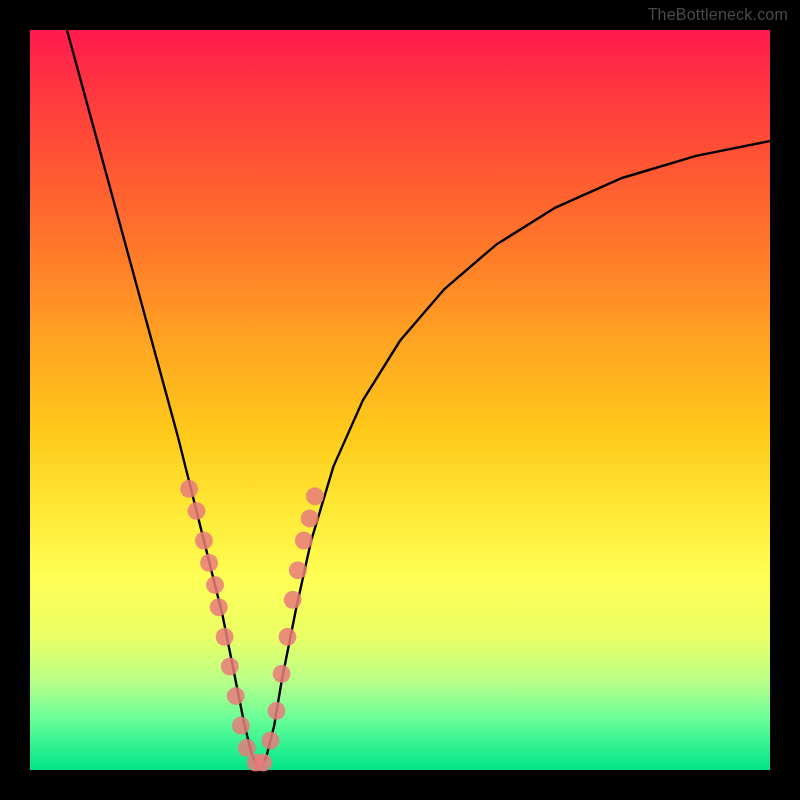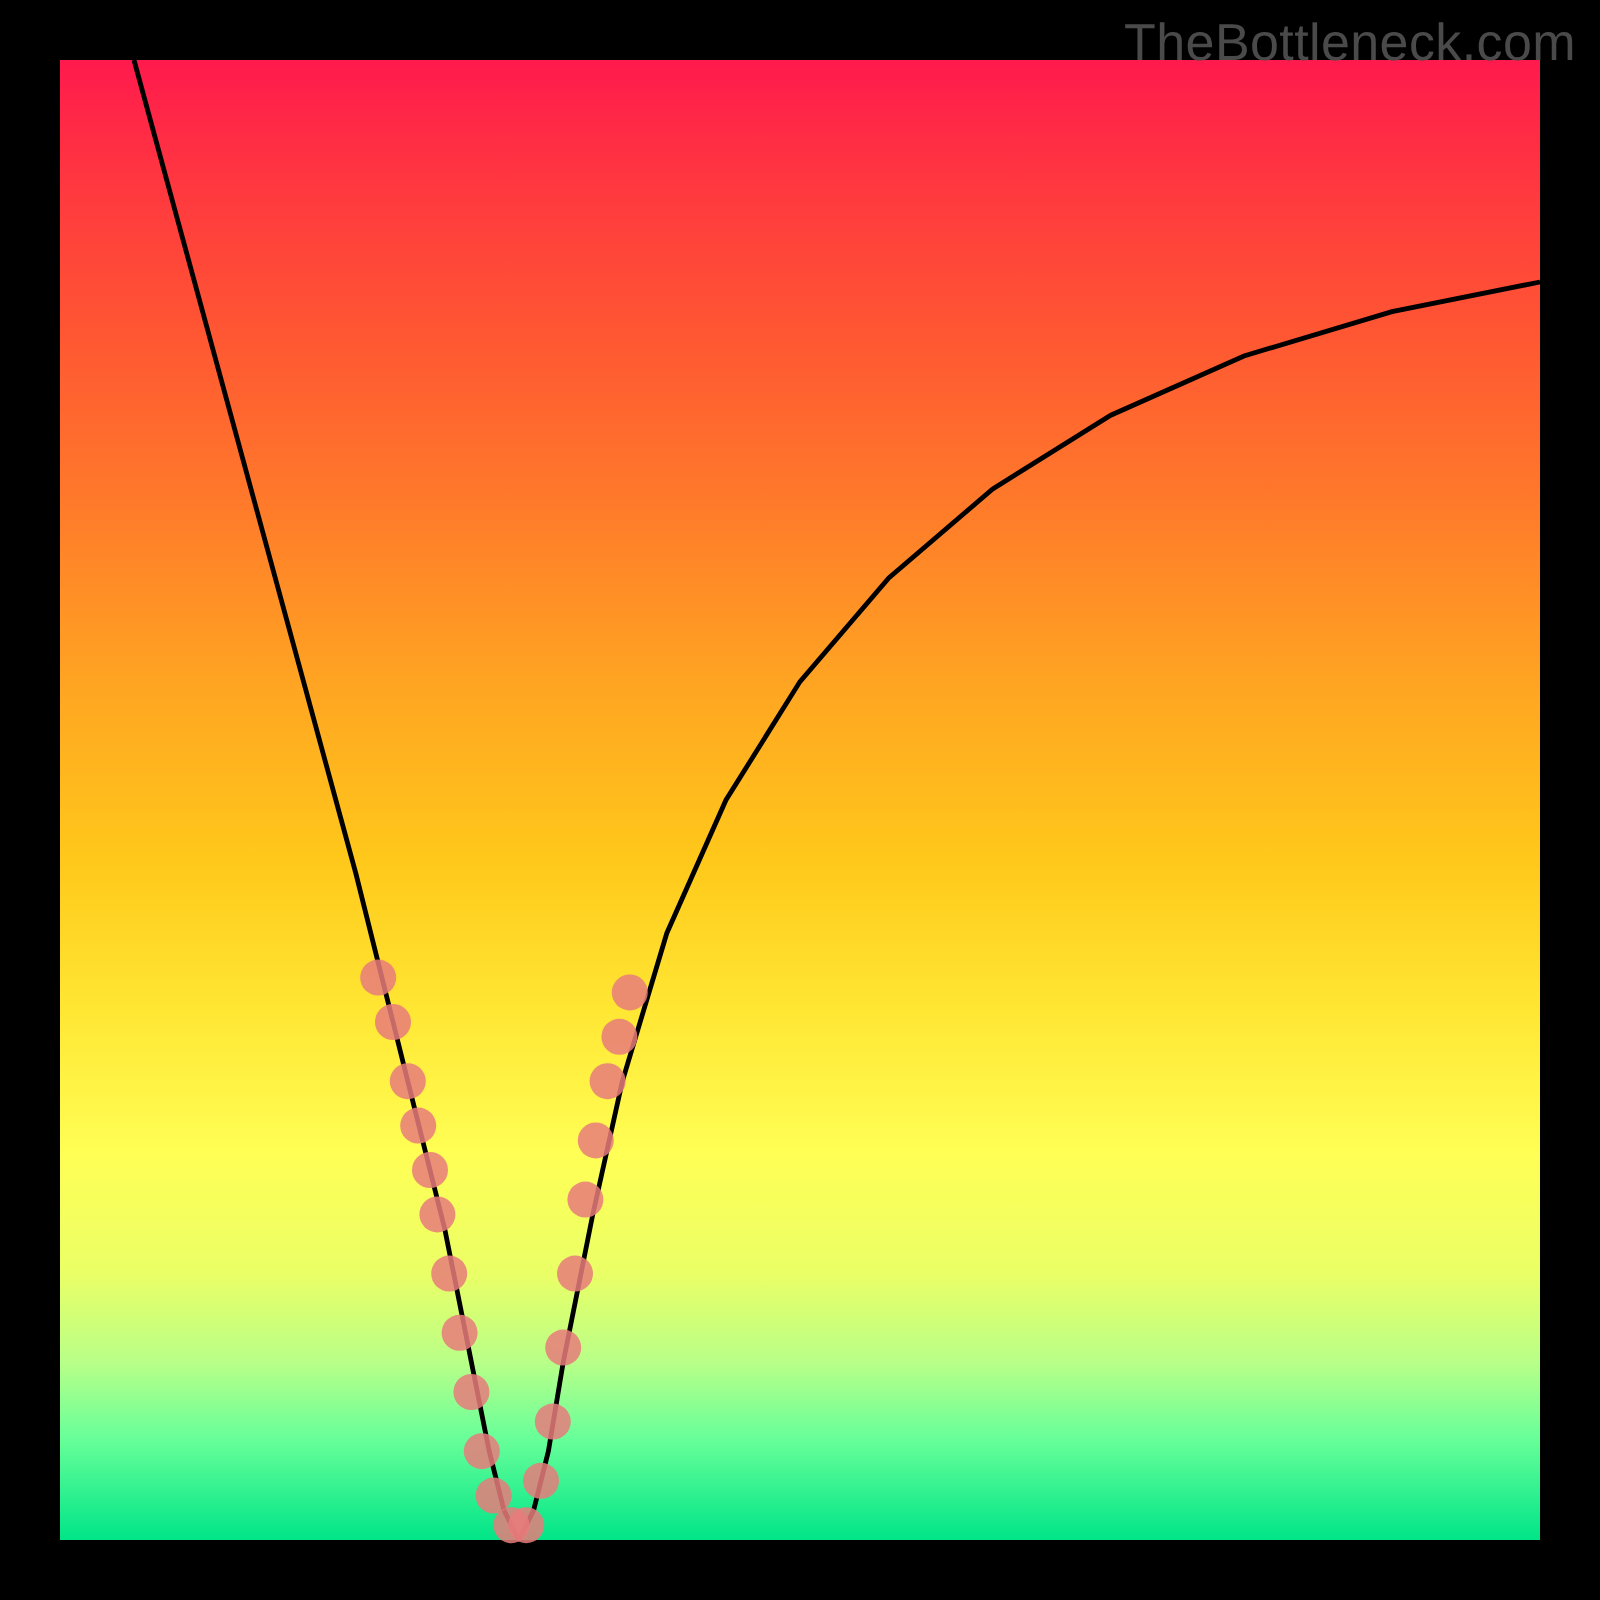--- a/index.html
+++ b/index.html
@@ -30,21 +30,21 @@
        #eaff66 82%,
        #b8ff88 88%,
        #6aff99 93%,
        #00e588 100%);
   }
   .watermark {
     position: absolute;
     top: 6px;
     right: 12px;
     color: #4a4a4a;
-    font-size: 26px;
+    font-size: 16px;
     font-weight: 500;
     letter-spacing: 0.2px;
   }
   svg.curve {
     position: absolute;
     left: 0;
     top: 0;
     width: 740px;
     height: 740px;
     overflow: visible;

